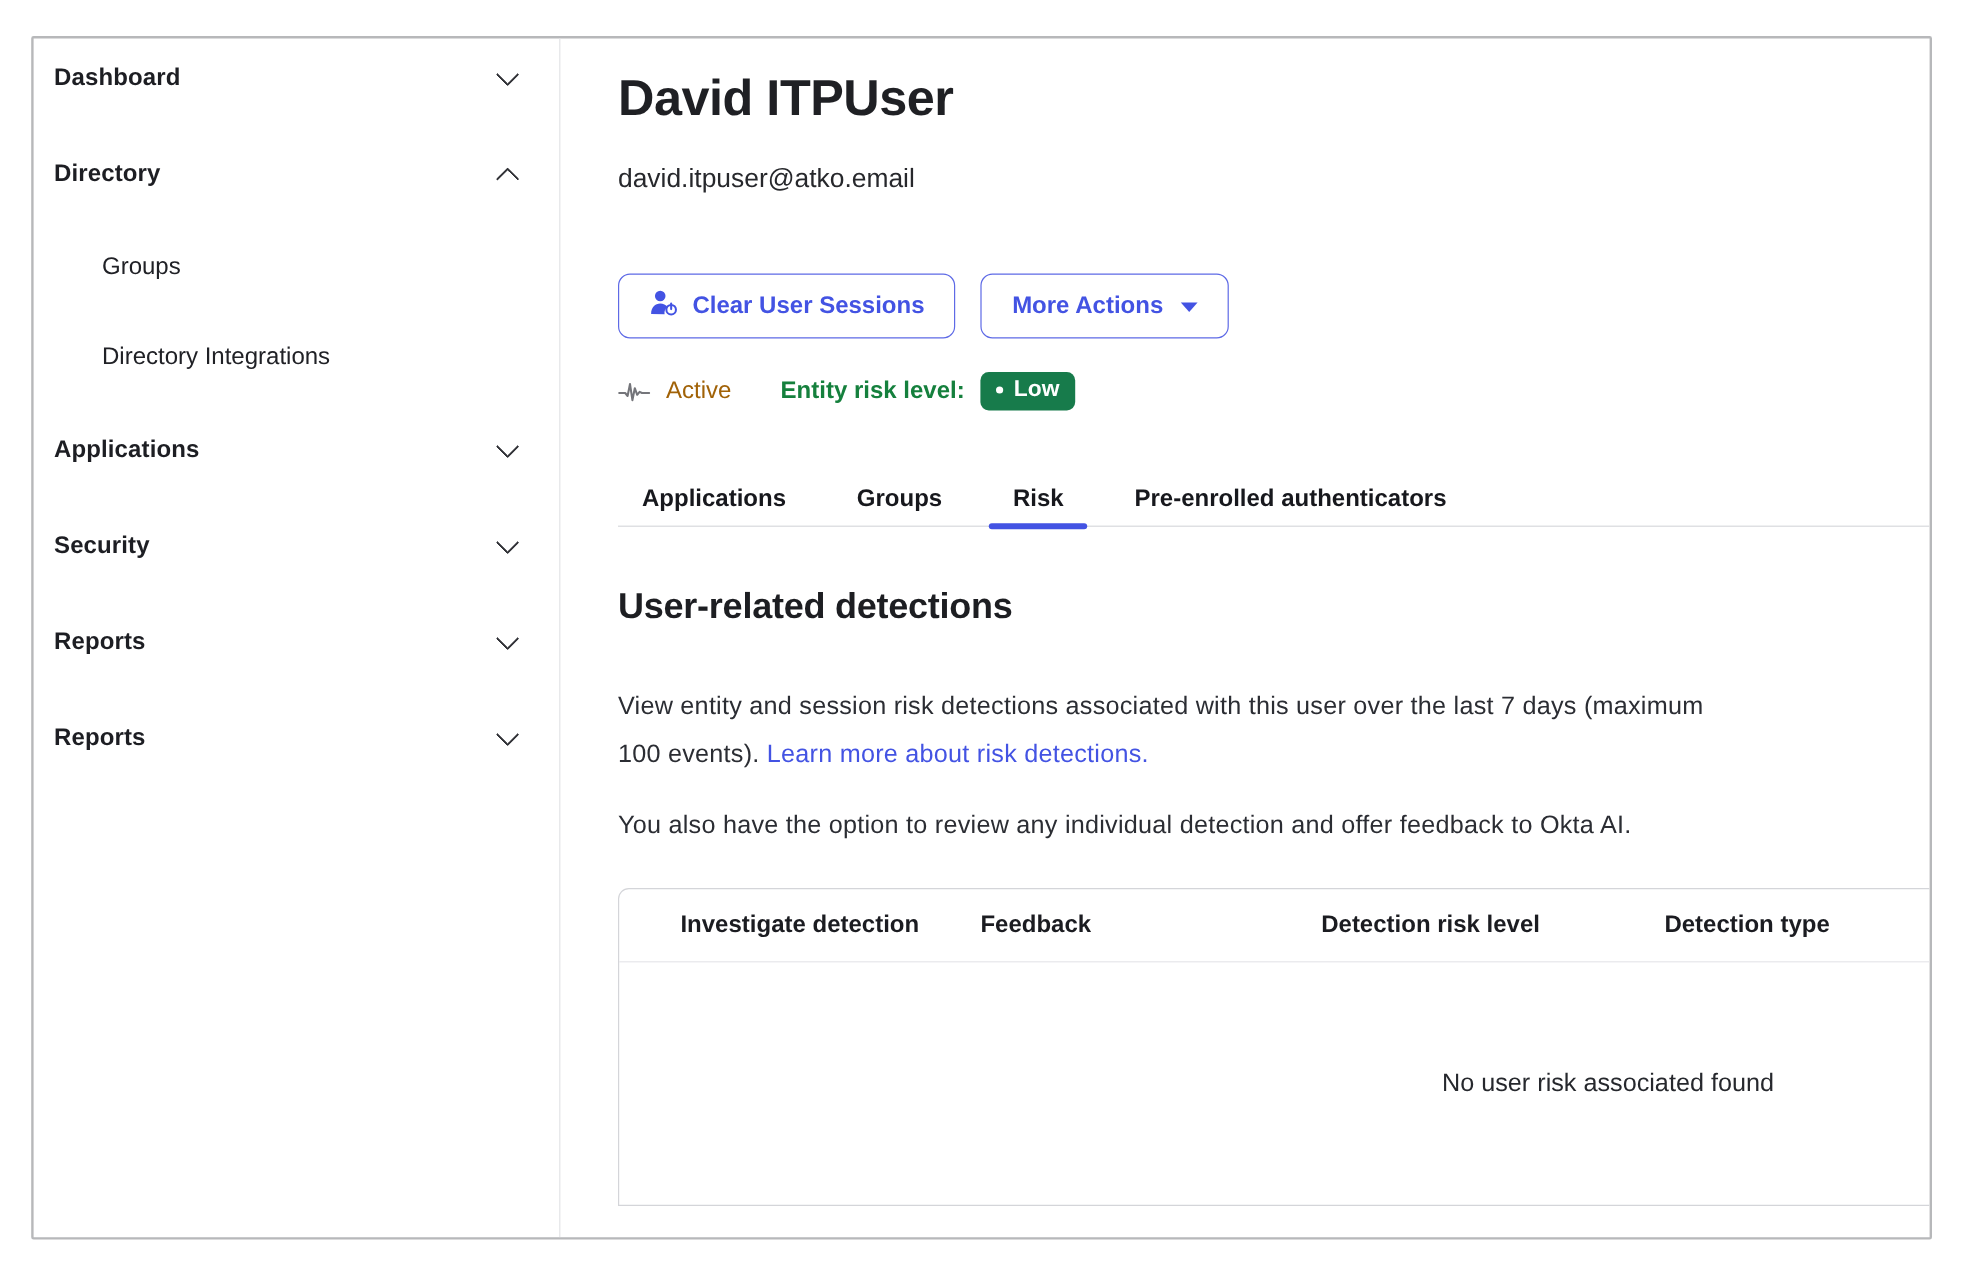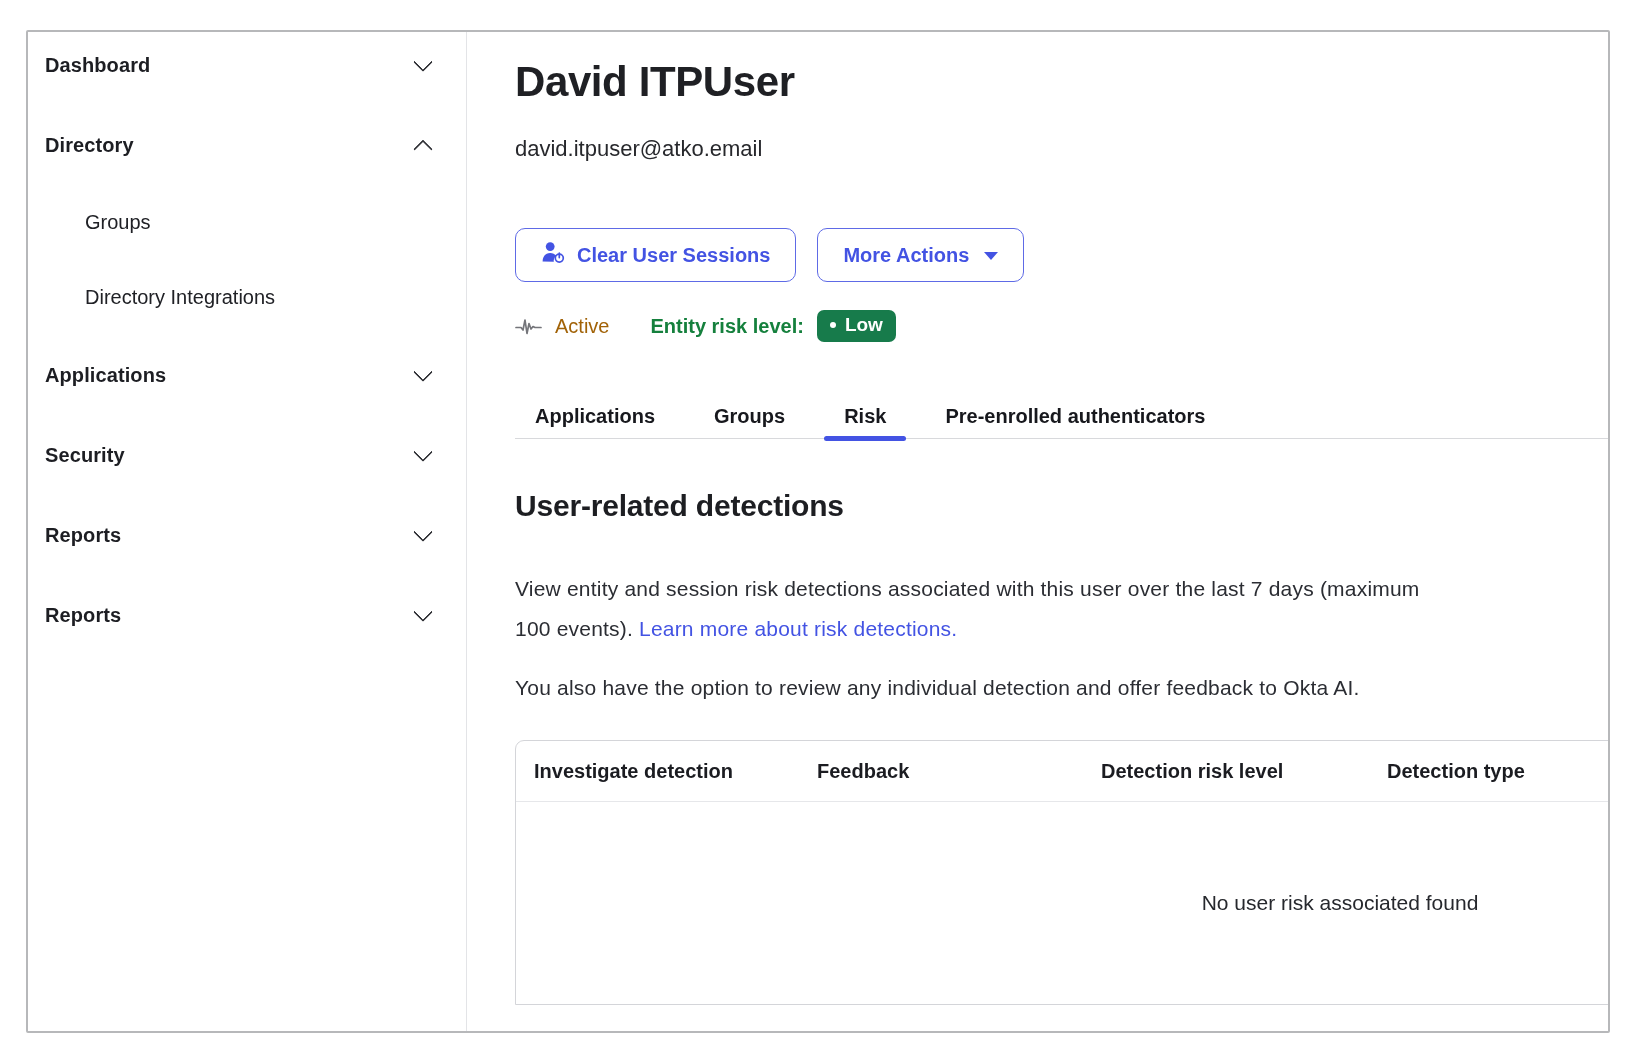--- a/index.html
+++ b/index.html
@@ -50,21 +50,21 @@
   h2{font-size:30px;font-weight:700;margin:50px 0 0;color:#1d1e22;letter-spacing:-.2px;}
   .desc{margin:46px 0 0;font-size:21px;line-height:40px;color:var(--c-text-body,#2b2d33);
     white-space:nowrap;letter-spacing:.2px;}
   .desc .line{display:block;}
   .link{color:var(--c-accent,#4353e3);text-decoration:none;cursor:pointer;}
   .desc2{margin:27px 0 0;font-size:21px;color:var(--c-text-body,#2b2d33);letter-spacing:.2px;}
   .table{margin-top:40px;width:1650px;box-sizing:border-box;
     border:1px solid var(--c-table-border,#d4d5d9);border-radius:9px 9px 0 0;}
   .thead{display:flex;height:60px;align-items:center;border-bottom:1px solid #e6e7ea;}
   .th{font-size:20px;font-weight:700;color:#1b1c21;padding-left:18px;box-sizing:border-box;flex:0 0 auto;}
-  .th:nth-child(1){width:283px;}
+  .th:nth-child(1){width:283px;text-align:center;}
   .th:nth-child(2){width:284px;}
   .th:nth-child(3){width:286px;}
   .th:nth-child(4){flex:1;}
   .tbody{height:202px;position:relative;}
   .empty{position:absolute;top:50%;left:50%;transform:translate(-50%,-50%);
     font-size:21px;color:#26282d;white-space:nowrap;}
 </style>
 </head>
 <body>
 

